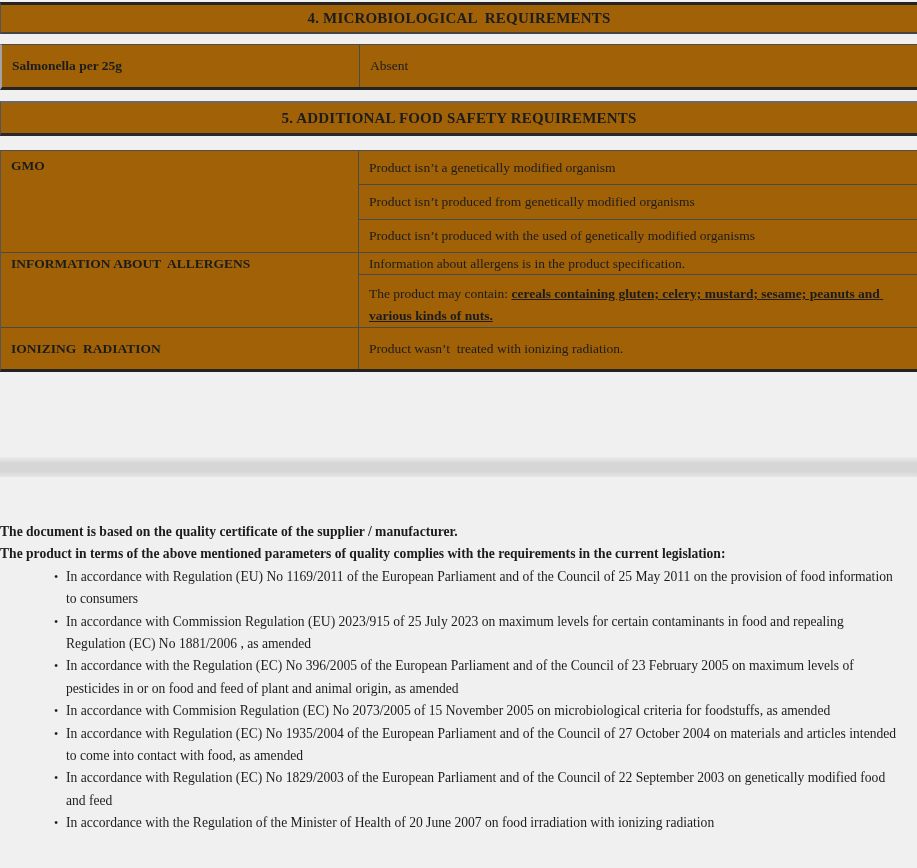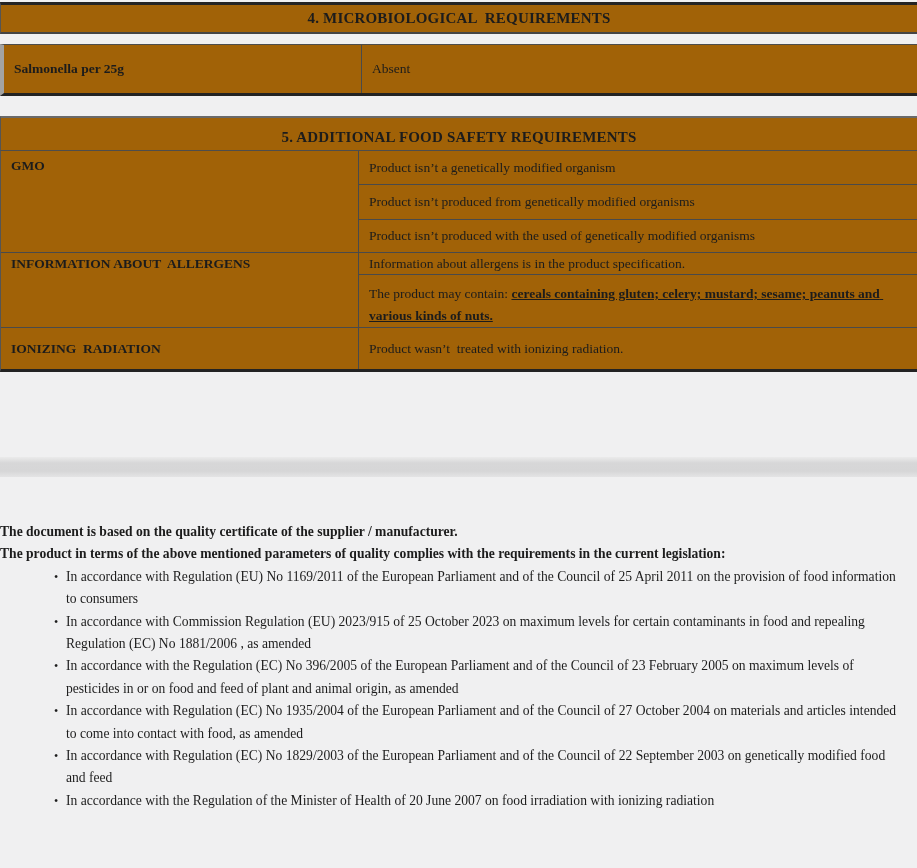--- a/index.html
+++ b/index.html
@@ -15,23 +15,23 @@
     position:absolute;left:0;right:0;
     background:#a16207;
     box-sizing:border-box;
   }
   .hdr-tbl{
     display:flex;align-items:center;justify-content:center;
     font-weight:bold;font-size:15px;letter-spacing:.2px;
     white-space:pre-wrap;
   }
   #t1{top:2px;height:32px;border-top:3px solid #232323;border-bottom:2px solid #454545;border-left:1px solid #555;}
-  #t2{top:44px;height:52px;border-top:1px solid #4d4d4d;border-bottom:3px solid #232323;border-left:4px solid #a3a3a3;
+  #t2{top:44px;height:46px;border-top:1px solid #4d4d4d;border-bottom:3px solid #232323;border-left:2px solid #a3a3a3;
       display:grid;grid-template-columns:358px 1fr;}
-  #t3{top:101px;height:44px;border-top:2px solid #6a6a6a;border-bottom:3px solid #2a2a2a;border-left:1px solid #555;margin-top:15px;}
+  #t3{top:101px;height:35px;border-top:2px solid #6a6a6a;border-bottom:3px solid #2a2a2a;border-left:1px solid #555;}
   #t4{top:150px;height:222px;border-top:1px solid #4d4d4d;border-bottom:3px solid #232323;border-left:1px solid #555;
       display:grid;grid-template-columns:358px 1fr;
       grid-template-rows:33px 35px 33px 22px 53px 1fr;}
   .cell{
     box-sizing:border-box;
     display:flex;align-items:center;
     padding:0 10px;
     font-size:13.5px;
     white-space:pre-wrap;
   }
@@ -89,19 +89,20 @@
   <div class="cell bt" style="grid-column:2;grid-row:4;">Information about allergens is in the product specification.</div>
   <div class="cell bt wrapcell" style="grid-column:2;grid-row:5;"><span>The product may contain: </span><span class="emph">cereals containing gluten; celery; mustard; sesame; peanuts and various kinds of nuts.</span></div>
   <div class="cell bt" style="grid-column:2;grid-row:6;">Product wasn’t  treated with ionizing radiation.</div>
 </div>
 
 <div id="band"></div>
 
 <div id="footer">
   <div class="intro">The document is based on the quality certificate of the supplier / manufacturer.</div>
   <div class="intro">The product in terms of the above mentioned parameters of quality complies with the requirements in the current legislation:</div>
-  <div class="bullet">In accordance with Regulation (EU) No 1169/2011 of the European Parliament and of the Council of 25 April 2011 on the provision of food information to consumers</div>
-  <div class="bullet">In accordance with Commission Regulation (EU) 2023/915 of 25 October 2023 on maximum levels for certain contaminants in food and repealing Regulation (EC) No 1881/2006 , as amended</div>
+  <div class="bullet">In accordance with Regulation (EU) No 1169/2011 of the European Parliament and of the Council of 25 May 2011 on the provision of food information to consumers</div>
+  <div class="bullet">In accordance with Commission Regulation (EU) 2023/915 of 25 July 2023 on maximum levels for certain contaminants in food and repealing Regulation (EC) No 1881/2006 , as amended</div>
   <div class="bullet">In accordance with the Regulation (EC) No 396/2005 of the European Parliament and of the Council of 23 February 2005 on maximum levels of pesticides in or on food and feed of plant and animal origin, as amended</div>
+  <div class="bullet">In accordance with Commision Regulation (EC) No 2073/2005 of 15 November 2005 on microbiological criteria for foodstuffs, as amended</div>
   <div class="bullet">In accordance with Regulation (EC) No 1935/2004 of the European Parliament and of the Council of 27 October 2004 on materials and articles intended to come into contact with food, as amended</div>
   <div class="bullet">In accordance with Regulation (EC) No 1829/2003 of the European Parliament and of the Council of 22 September 2003 on genetically modified food and feed</div>
   <div class="bullet">In accordance with the Regulation of the Minister of Health of 20 June 2007 on food irradiation with ionizing radiation</div>
 </div>
 
 </body></html>

